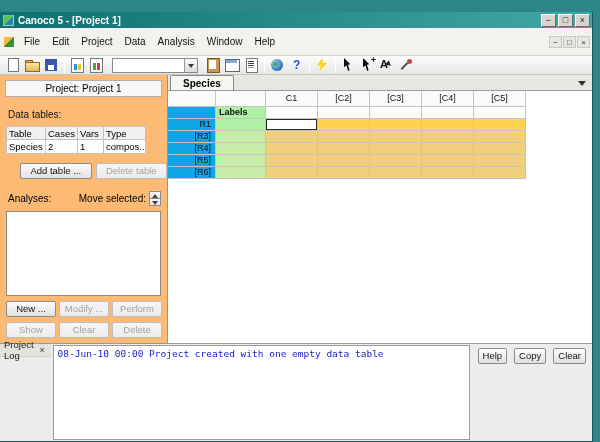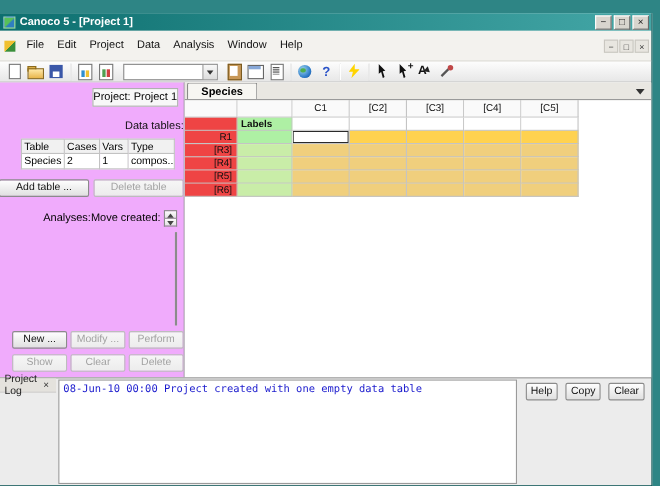--- a/index.html
+++ b/index.html
@@ -51,21 +51,21 @@
   .label-tool-icon::before{content:"A";position:absolute;left:2px;top:1px;font-size:11px;font-weight:bold;color:#111;}
   .label-tool-icon::after{content:"";position:absolute;right:1px;top:5px;border:3px solid transparent;border-left:5px solid #222;transform:rotate(40deg);}
   .pin-icon::before{content:"";position:absolute;left:3px;top:8px;width:9px;height:2px;background:#555;transform:rotate(-45deg);}
   .pin-icon::after{content:"";position:absolute;right:2px;top:2px;width:5px;height:5px;border-radius:50%;background:#c04848;}
   .tb-combo{width:86px;height:15px;background:#fff;border:1px solid #888;margin:0 6px;position:relative;font-size:9px;line-height:13px;padding-left:3px;}
   .tb-combo .dd{position:absolute;right:0;top:0;width:13px;height:100%;background:linear-gradient(#f8f8f8,#dcdcdc);border-left:1px solid #999;}
   .tb-combo .dd::after{content:"";position:absolute;left:3px;top:5px;border:3px solid transparent;border-top:4px solid #333;}
 
   
   .main{flex:1;display:flex;min-height:0;}
-  .left-panel{width:168px;flex:0 0 168px;border-right:1px solid #949494;background:#f0abfc;display:flex;flex-direction:column;align-items:flex-end;}
+  .left-panel{width:168px;flex:0 0 168px;border-right:1px solid #949494;background:#fdba74;display:flex;flex-direction:column;}
   .proj-hdr{margin:5px 5px 0;height:17px;line-height:15px;text-align:center;font-size:10px;background:#f8f8f8;border:1px solid #b0b0b0;}
   .lbl{font-size:10px;margin:12px 0 0 8px;color:#111;}
   .tables-grid{margin:6px 8px 0 6px;font-size:9.5px;}
   .tg-row{display:flex;}
   .tg-cell{border:1px solid #c2c2c2;border-top:none;border-left:none;background:#fff;height:14px;line-height:13px;padding:0 2px;overflow:hidden;white-space:nowrap;}
   .tg-head .tg-cell{border-top:1px solid #c2c2c2;background:#f1f1f1;}
   .tg-row .tg-cell:first-child{border-left:1px solid #c2c2c2;}
   .tg-cell.c0{width:40px;}.tg-cell.c1{width:32px;}.tg-cell.c2{width:26px;}.tg-cell.c3{width:42px;}
   .btn{font-size:9.5px;font-family:inherit;background:linear-gradient(#fefefe,#e0e0e0);border:1px solid #8b8b8b;border-radius:2px;height:16px;line-height:14px;text-align:center;padding:0 4px;color:#111;}
   .btn.disabled{color:#a2a2a2;border-color:#bdbdbd;background:linear-gradient(#f6f6f6,#ececec);}
@@ -84,21 +84,21 @@
 
   
   .editor{flex:1;min-width:0;background:#fff;display:flex;flex-direction:column;}
   .tabstrip{height:16px;flex:0 0 16px;background:#e9e7e2;border-bottom:1px solid #9a9a9a;position:relative;display:flex;align-items:flex-end;}
   .tab{margin-left:2px;padding:1px 12px 0;background:#f7f6f2;border:1px solid #8a8a8a;border-bottom:none;border-radius:2px 2px 0 0;font-size:10px;font-weight:bold;height:15px;line-height:13px;}
   .tab-dd{position:absolute;right:6px;top:6px;width:0;height:0;border:4px solid transparent;border-top:5px solid #333;}
   .gridwrap{flex:1;background:#fff;overflow:hidden;}
   .grid-row{display:flex;}
   .gcell{border-right:1px solid #c4c4c4;border-bottom:1px solid #c4c4c4;height:12px;line-height:11px;font-size:9px;overflow:hidden;white-space:nowrap;color:#111;}
   .grid-row.header .gcell{height:16px;line-height:15px;}
-  .row-header-col{width:48px;background:#ef4444;text-align:right;padding-right:4px;}
+  .row-header-col{width:48px;background:#0ea5e9;text-align:right;padding-right:4px;}
   .label-col{width:50px;padding-left:3px;font-weight:bold;}
   .data-col{width:52px;}
   .colhead{text-align:center;background:#fafafa;}
   .corner{background:#fafafa;}
   .label-real{background:var(--green,#aef0a4);}
   .label-virtual{background:var(--green2,#c9eda8);}
   .data-real{background:var(--khaki,#ffd24f);}
   .data-virtual{background:var(--khaki2,#f0cf7d);}
   .labels-slot{background:#fff;}
   .selected{background:#fff;box-shadow:inset 0 0 0 1px #2a2a2a;}
@@ -190,21 +190,21 @@
             <div class="tg-cell c3">compos...</div>
           </div>
         </div>
       <div class="btn-row">
         <div class="btn">Add table ...</div>
         <div class="btn disabled">Delete table</div>
       </div>
       <div class="analyses-row">
         <span>Analyses:</span>
         <span class="sp"></span>
-        <span>Move created:</span>
+        <span>Move selected:</span>
         <span class="spinner">
           <span class="spin-btn up"></span>
           <span class="spin-btn down"></span>
         </span>
       </div>
       <div class="listbox"></div>
       <div class="btn-grid">
         <div class="btn">New ...</div>
         <div class="btn disabled">Modify ...</div>
         <div class="btn disabled">Perform</div>

